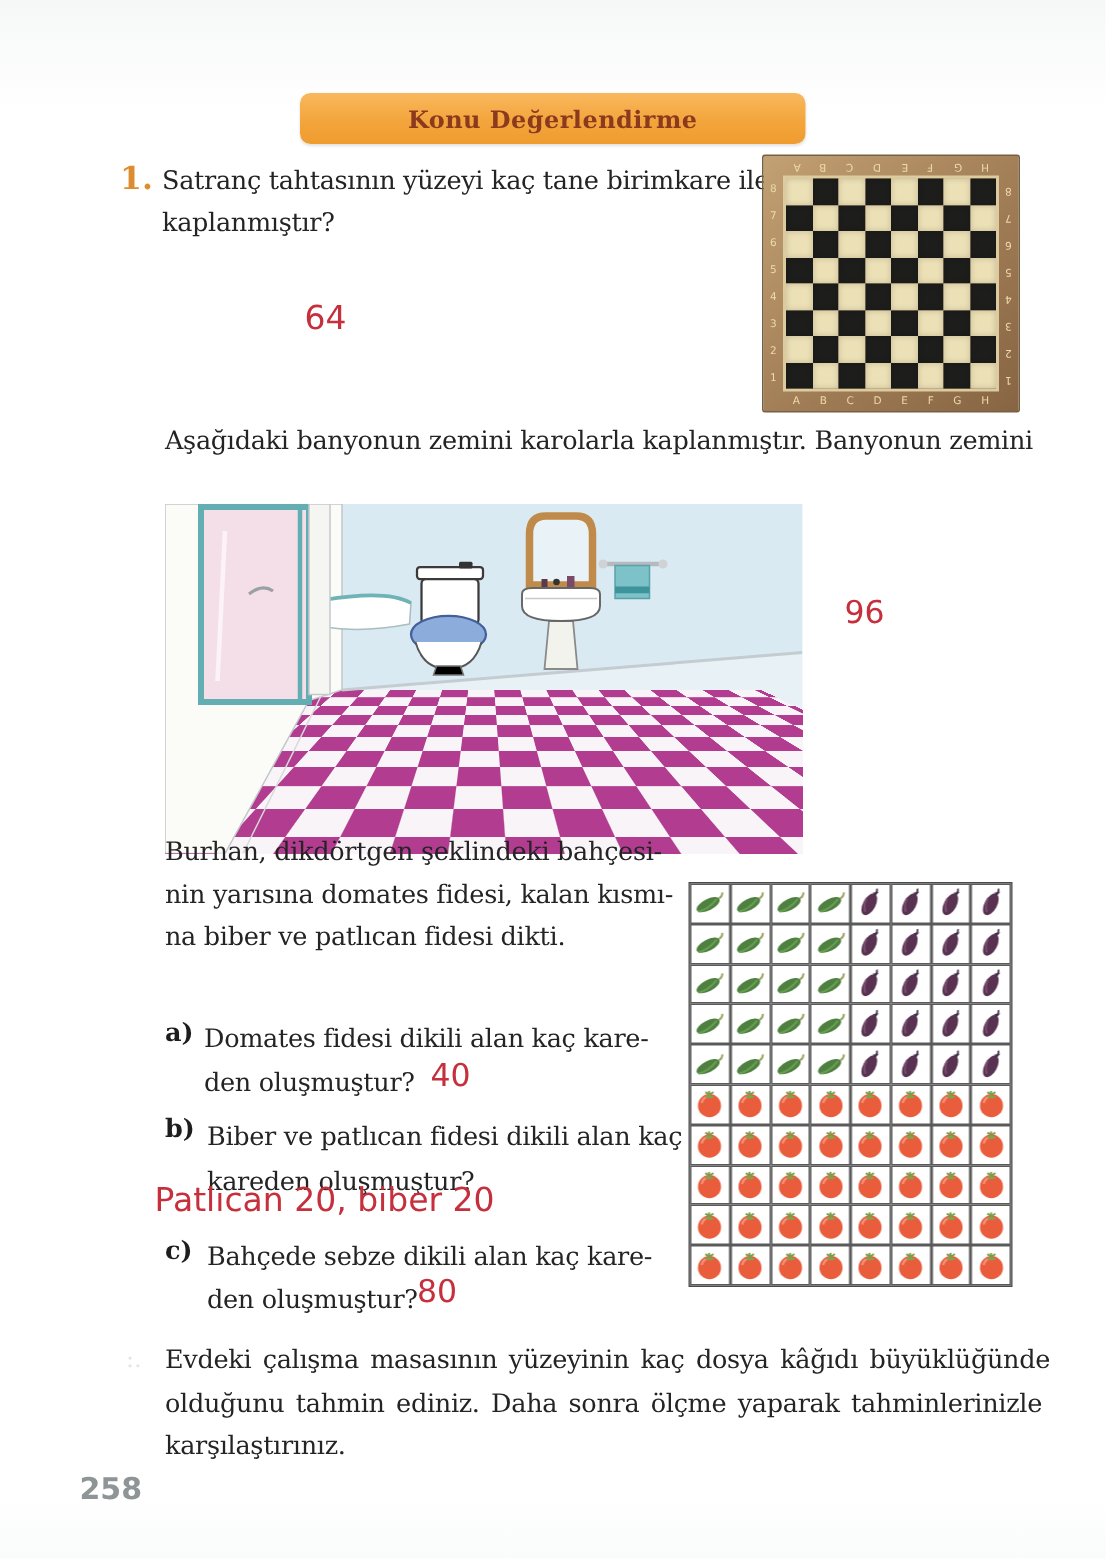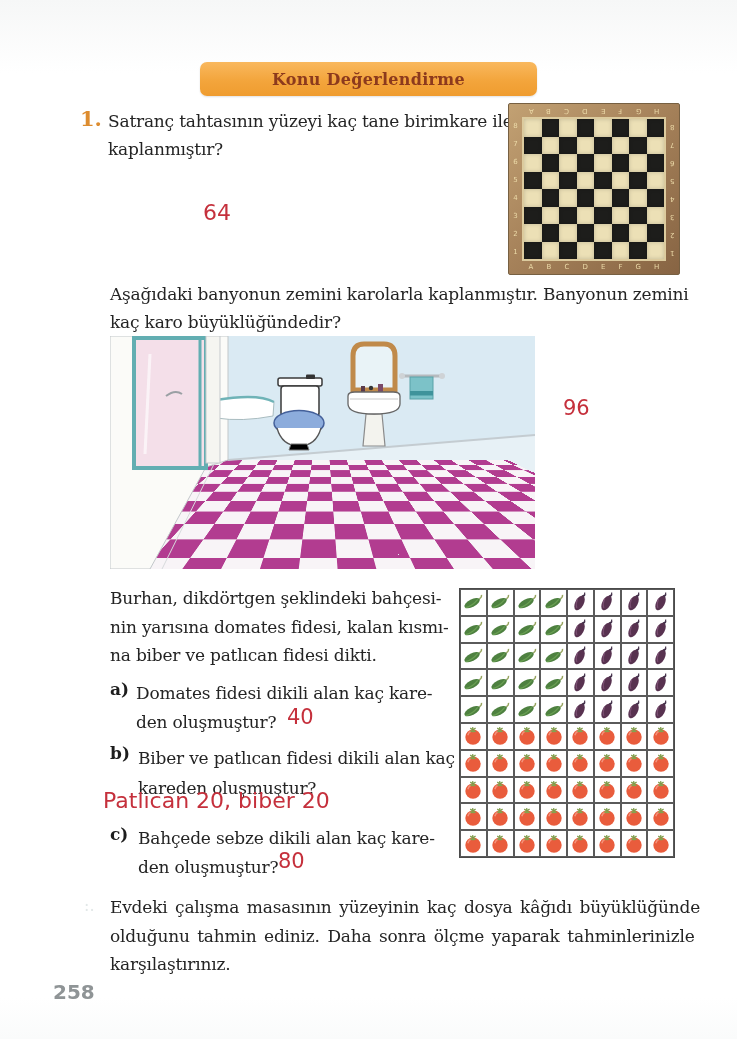--- a/index.html
+++ b/index.html
@@ -212,21 +212,20 @@
         <span>E</span>
         <span>F</span>
         <span>G</span>
         <span>H</span>
       </div>
     <div class="coord"></div>
   </div>
 
   <div class="abs" style="left:110px;top:280px;width:595px;">
     <div class="tline">Aşağıdaki banyonun zemini karolarla kaplanmıştır. Banyonun zemini</div>
-    <div class="tline">kaç karo büyüklüğündedir?</div>
   </div>
 
   <div class="abs bathroom">
     <div class="bath-floor">
       <div class="bath-floor-inner"></div>
     </div>
     <svg class="bath-svg" width="425" height="233" viewBox="0 0 425 233">
 
       <path d="M0 0 H425 V99 L118 124 V0 Z" fill="#daeaf3"></path>
       <path d="M118 124 L425 99" stroke="#c4ccd1" stroke-width="2" fill="none"></path>
@@ -269,21 +268,21 @@
         <line x1="292" y1="40" x2="332" y2="40" stroke="#b6babe" stroke-width="3" stroke-linecap="round"></line>
         <circle cx="292" cy="40" r="3" fill="#cfd3d6"></circle>
           <circle cx="332" cy="40" r="3" fill="#cfd3d6"></circle>
         <rect x="300" y="41" width="23" height="22" fill="#7cc2c8" stroke="#58a2a8" stroke-width="1"></rect>
         <rect x="300" y="55" width="23" height="4.5" fill="#3f939b"></rect>
       </g>
     </svg>
   </div>
   <div class="abs answer" style="left:563px;top:396px;font-size:21px;">96</div>
 
-  <div class="abs" style="left:110px;top:584px;width:340px;">
+  <div class="abs" style="left:110px;top:554px;width:340px;">
     <div class="tline" style="line-height:28.5px;">Burhan, dikdörtgen şeklindeki bahçesi-</div>
     <div class="tline" style="line-height:28.5px;">nin yarısına domates fidesi, kalan kısmı-</div>
     <div class="tline" style="line-height:28.5px;">na biber ve patlıcan fidesi dikti.</div>
   </div>
 
   <div class="abs item-label" style="left:110px;top:679px;">a)</div>
   <div class="abs" style="left:136px;top:679px;width:320px;">
     <div class="tline" style="line-height:29px;">Domates fidesi dikili alan kaç kare-</div>
     <div class="tline" style="line-height:29px;">den oluşmuştur?</div>
   </div>

